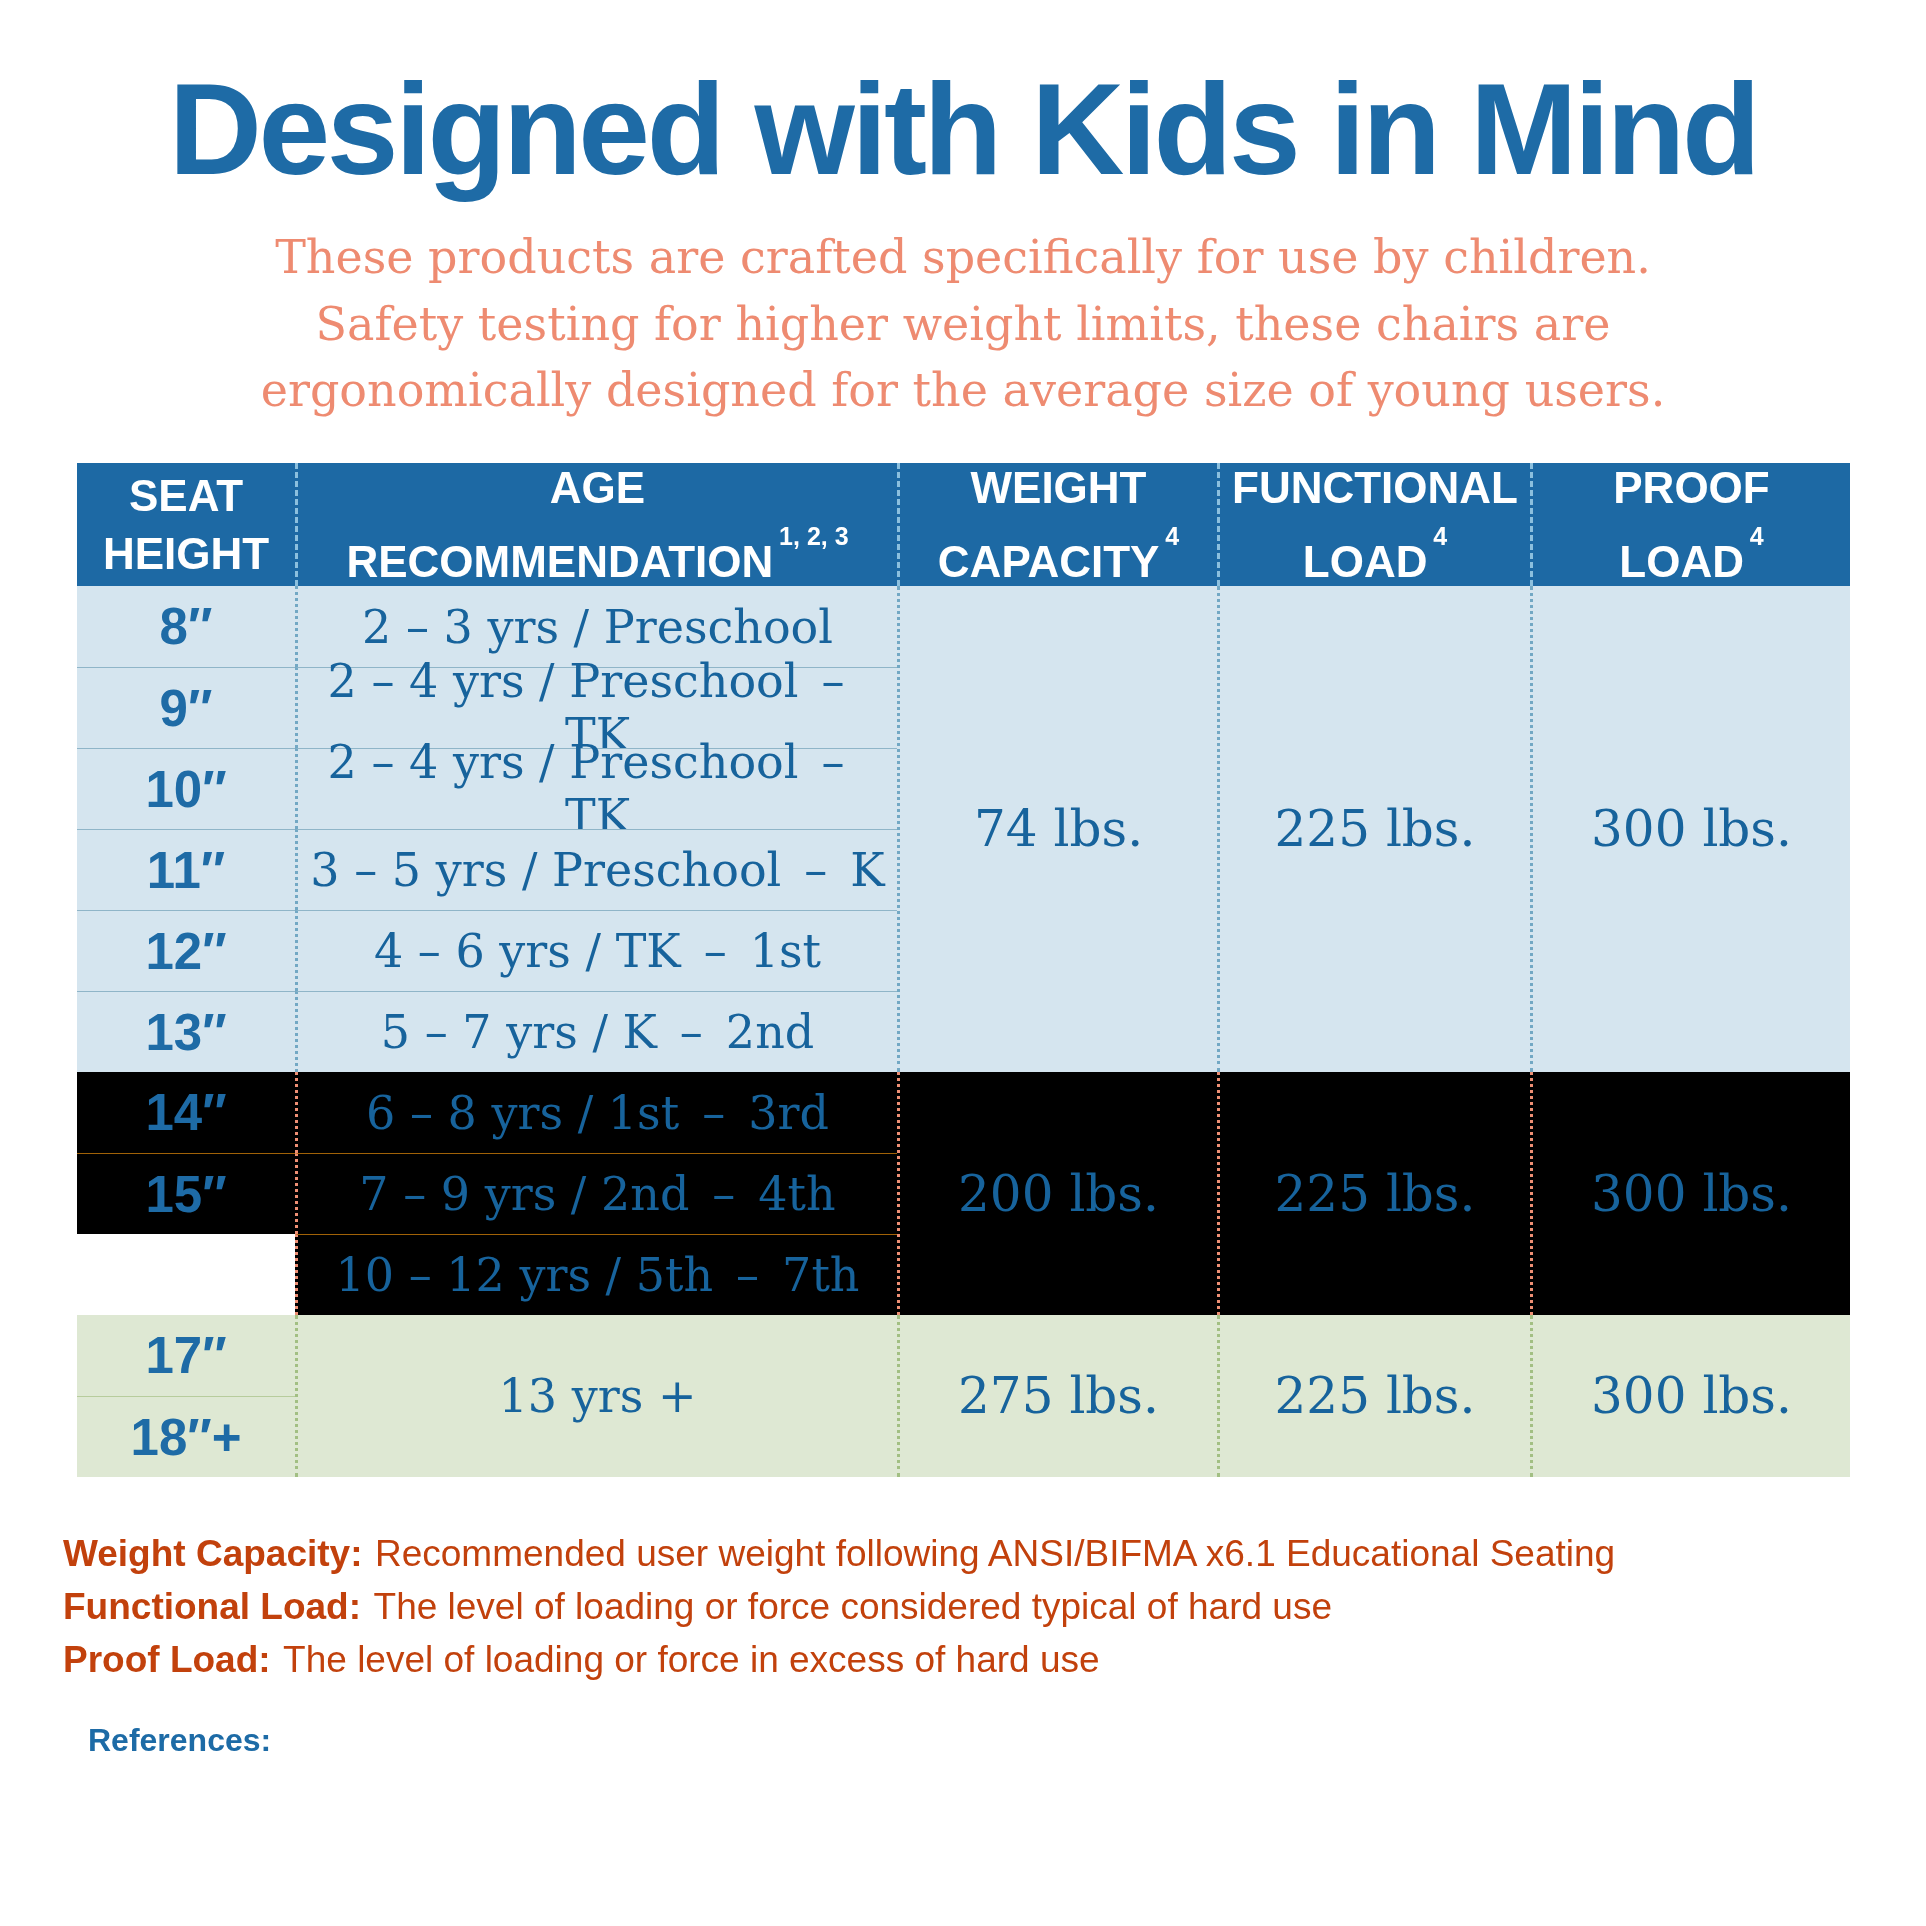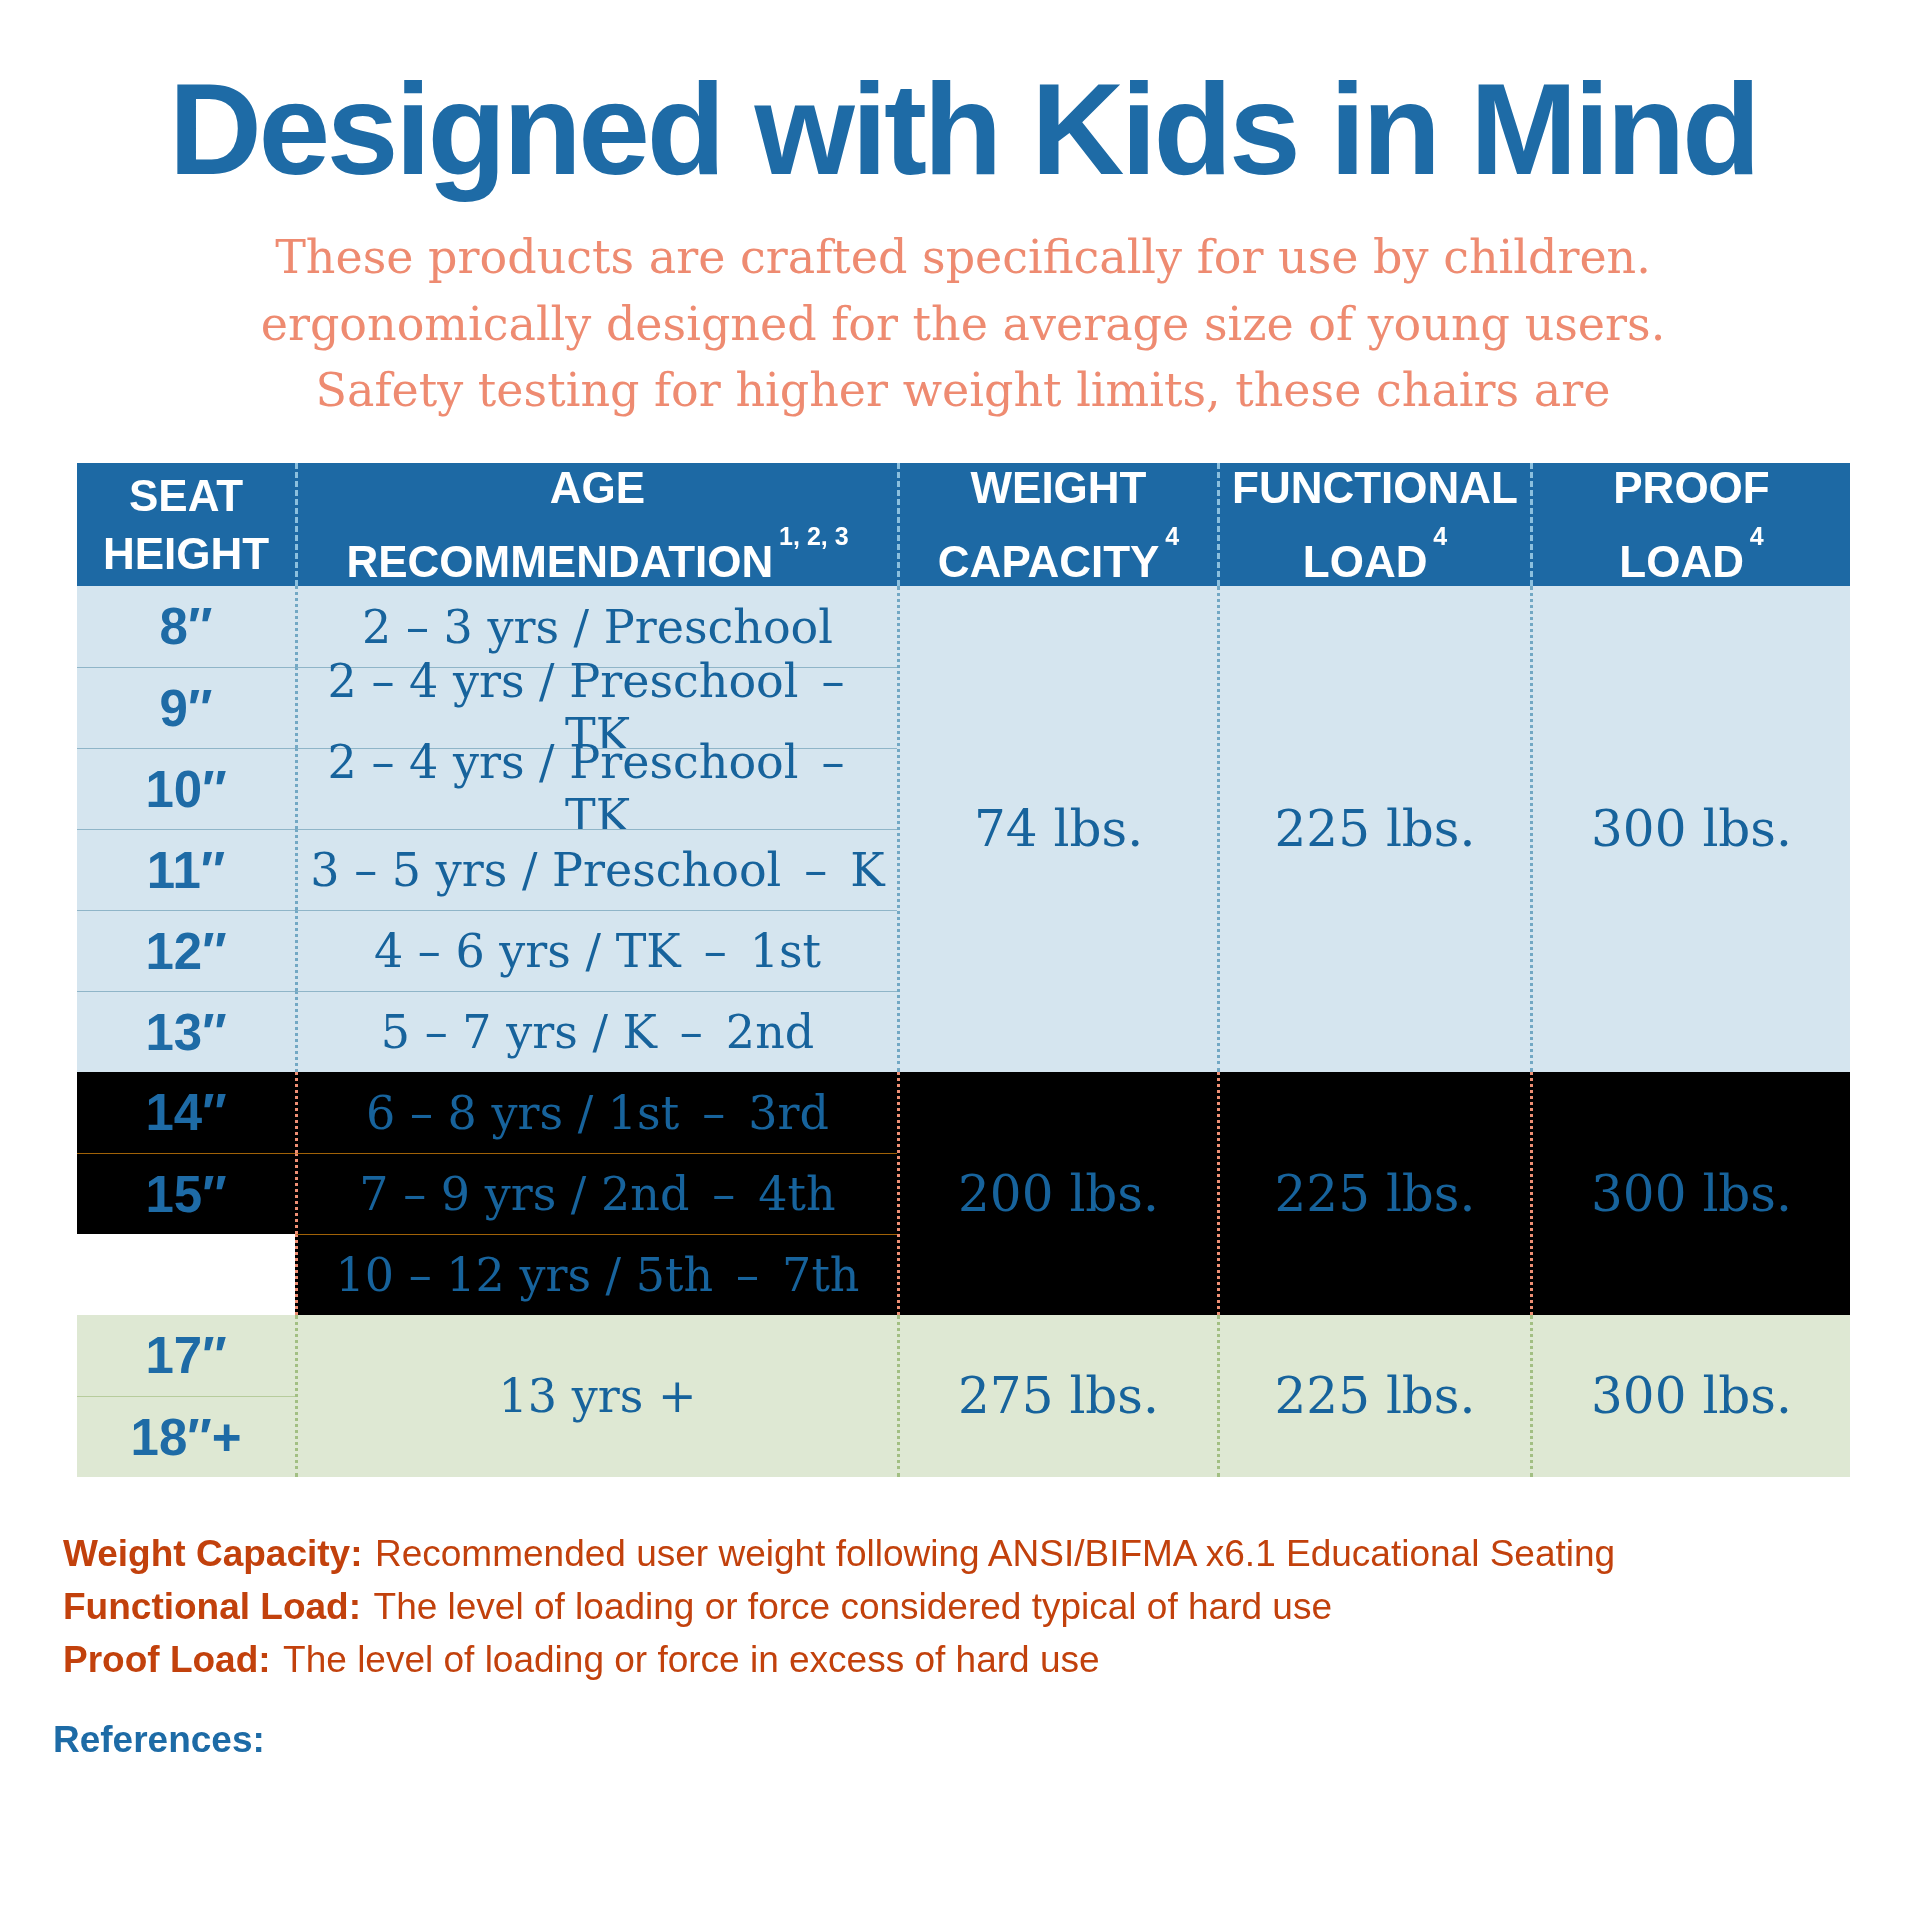--- a/index.html
+++ b/index.html
@@ -66,40 +66,40 @@
   
   .footnotes{
     margin:50px 0 0 63px;
     color:#c2410c;
     font-size:37px;
     line-height:53px;
   }
   .fn-label{font-weight:700;margin-right:12.5px;}
 
   .references{
-    margin:32px 0 0 53px;
+    margin:32px 0 0 88px;
     display:flex;
     color:#1d6ba6;
-    font-size:37px;
+    font-size:32px;
     line-height:44px;
   }
   .ref-label{font-weight:700;flex:0 0 202px;}
   .ref-items{flex:1;}
 </style>
 </head>
 <body>
 
 <div class="page">
 
   <h1 class="title">Designed with Kids in Mind</h1>
 
   <div class="subtitle">
     <div>These products are crafted specifically for use by children.</div>
+    <div>Safety testing for higher weight limits, these chairs are</div>
     <div>ergonomically designed for the average size of young users.</div>
-    <div>Safety testing for higher weight limits, these chairs are</div>
   </div>
 
   <div class="spec-table">
 
     <div class="th" style="grid-row:1;grid-column:1">
       <div>SEAT</div>
       <div>HEIGHT</div>
     </div>
     <div class="th bl-dash" style="grid-row:1;grid-column:2">
       <div>AGE</div>

